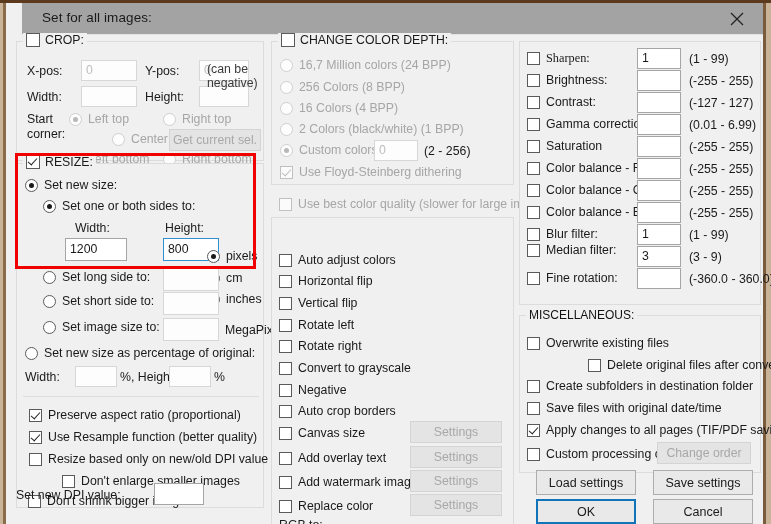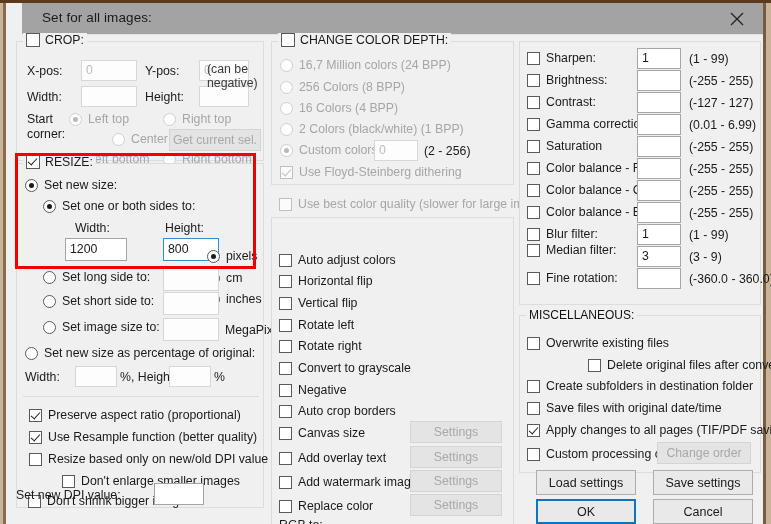--- a/index.html
+++ b/index.html
@@ -394,21 +394,21 @@
       </div>
       <div class="btn-dis" style="position:absolute; left:404px; top:459px; width:92px;">Settings</div>
 
       <div class="lbl" style="position:absolute; left:273px; top:483px;">RGB to:</div>
 
     </div>
 
     <div class="gb" id="gb-adjust" style="left:513px; top:6px; width:242px; height:264px;"></div>
 
     <div id="adjust-rows">
-      <div class="row" style="position:absolute; left:521px; top:16px;">
+      <div class="row" style="position:absolute; left:521px; top:16px;font-family:Liberation Serif, serif;">
         <span class="cb"></span>
         <span class="lbl">Sharpen:</span>
       </div>
       <div class="tf" style="position:absolute; left:631px; top:13px; width:44px; height:21px;">1</div>
       <div class="lbl" style="position:absolute; left:683px; top:17px;">(1  -  99)</div>
 
       <div class="row" style="position:absolute; left:521px; top:38px;">
         <span class="cb"></span>
         <span class="lbl">Brightness:</span>
       </div>

